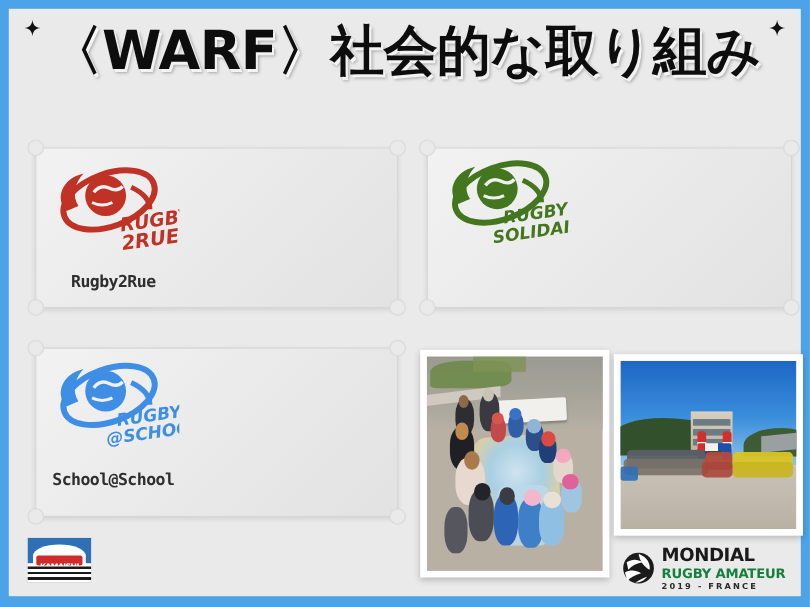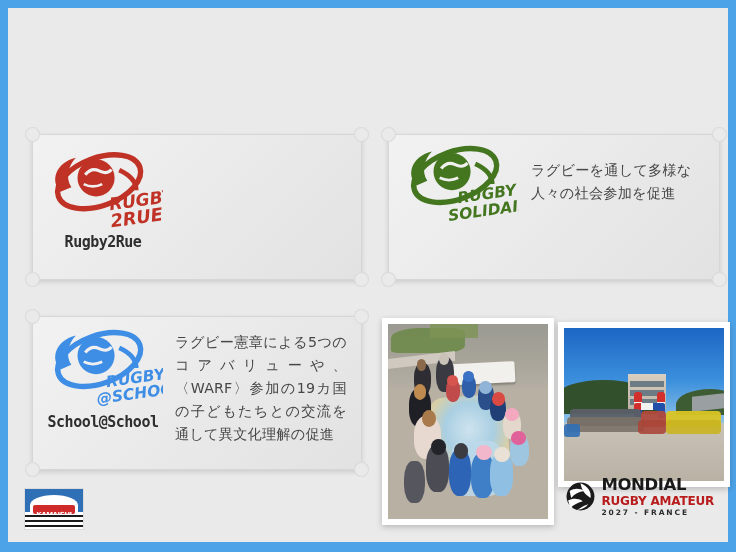--- a/index.html
+++ b/index.html
@@ -72,21 +72,21 @@
     display:flex;align-items:flex-start;
   }
   .logo-col{
     width:140px;flex:0 0 140px;
     display:flex;flex-direction:column;
     align-items:center;justify-content:flex-start;
     padding-top:12px;
   }
   .logo-mark{width:120px;height:85px;display:block;}
   .logo-name{
-    margin-top:1px;
+    margin-top:15px;
     font-size:15px;font-weight:700;
     color:#2e2e2e;
     font-family:"DejaVu Sans Mono","Liberation Mono",monospace;
     letter-spacing:-0.5px;
     white-space:nowrap;
   }
   .desc{
     flex:1;
     padding:14px 14px 10px 2px;
     font-size:14.2px;
@@ -166,38 +166,51 @@
     background:#fff;border-radius:50% 50% 0 0;}
   .km-red{position:absolute;left:14%;top:40%;width:72%;height:22%;background:#cf2b2b;border-radius:2px;}
   .km-text{position:absolute;left:16%;top:41%;width:68%;height:20%;
     color:#fff;font-size:7px;font-weight:700;text-align:center;line-height:20px;
     font-family:"DejaVu Sans","Liberation Sans",sans-serif;letter-spacing:-.5px;}
   .km-wave{position:absolute;left:0;bottom:0;width:100%;height:36%;
     background:repeating-linear-gradient(180deg,#1b1b1b 0 2px,#fff 2px 5px);}
   .km-mark{position:absolute;width:8px;height:9px;background:#2f6fb5;top:14%;}
 
   #logo-mondial{
-    position:absolute;right:14px;bottom:26px;
+    position:absolute;right:14px;bottom:6px;
     display:flex;align-items:center;gap:5px;
   }
   .mondial-mark{width:31px;height:31px;flex:0 0 31px;}
   .mondial-text{display:flex;flex-direction:column;line-height:1;}
   .m-l1{font-size:16.5px;font-weight:800;color:#1a1a1a;letter-spacing:-0.4px;
     font-family:"DejaVu Sans","Liberation Sans",sans-serif;}
-  .m-l2{font-size:12px;font-weight:800;color:#b91c1c;letter-spacing:-0.2px;margin-top:1px;
+  .m-l2{font-size:12px;font-weight:800;color:#15803d;letter-spacing:-0.2px;margin-top:1px;
     font-family:"DejaVu Sans","Liberation Sans",sans-serif;}
   .m-l3{font-size:7.5px;font-weight:700;color:#2b2b2b;letter-spacing:1.9px;margin-top:2px;
     font-family:"DejaVu Sans","Liberation Sans",sans-serif;}
 </style>
 </head>
 <body>
 
 <div class="slide">
   <div class="panel">
 
+    <div class="header">
+      <span class="sparkle left">
+        <svg viewBox="0 0 24 24" aria-hidden="true">
+          <path fill="currentColor" d="M12 0 C13 8 16 11 24 12 C16 13 13 16 12 24 C11 16 8 13 0 12 C8 11 11 8 12 0 Z"></path>
+        </svg>
+      </span>
+      <span class="sparkle right">
+        <svg viewBox="0 0 24 24" aria-hidden="true">
+          <path fill="currentColor" d="M12 0 C13 8 16 11 24 12 C16 13 13 16 12 24 C11 16 8 13 0 12 C8 11 11 8 12 0 Z"></path>
+        </svg>
+      </span>
+      <div class="title">〈WARF〉社会的な取り組み</div>
+    </div>
 
     <div class="card" id="card-rugby2rue">
       <span class="notch tl"></span>
       <span class="notch tr"></span>
       <span class="notch bl"></span>
       <span class="notch br"></span>
       <div class="card-inner">
         <div class="logo-col">
           <svg class="logo-mark" viewBox="0 0 150 110">
             <g fill="none" stroke="#bf3225" stroke-width="7" stroke-linecap="round">
@@ -229,21 +242,20 @@
             </g>
             <path d="M20 55 C6 41 14 17 40 11 C30 21 26 37 34 49 Z" fill="#44761f"></path>
             <circle cx="66" cy="37" r="24" fill="#44761f"></circle>
             <path d="M52 33 q8 -10 18 -5 q10 5 16 -2" stroke="#f0f0f0" stroke-width="4" fill="none"></path>
             <path d="M50 45 q12 6 24 0" stroke="#f0f0f0" stroke-width="3.5" fill="none"></path>
             <path d="M96 27 q22 10 22 26" stroke="#44761f" stroke-width="6" fill="none"></path>
             <text x="74" y="78" font-family="DejaVu Sans, sans-serif" font-size="20" font-style="italic" font-weight="700" fill="#44761f" transform="rotate(-8 74 78)">RUGBY</text>
             <text x="62" y="101" font-family="DejaVu Sans, sans-serif" font-size="20" font-style="italic" font-weight="700" fill="#44761f" transform="rotate(-8 62 101)">SOLIDAIRE</text>
           </svg>
         </div>
-        <div class="desc">ラグビーを通して多様な人々の社会参加を促進</div>
       </div>
     </div>
 
     <div class="card" id="card-school">
       <span class="notch tl"></span>
       <span class="notch tr"></span>
       <span class="notch bl"></span>
       <span class="notch br"></span>
       <div class="card-inner">
         <div class="logo-col">
@@ -254,21 +266,20 @@
             <path d="M20 55 C6 41 14 17 40 11 C30 21 26 37 34 49 Z" fill="#3f8ee6"></path>
             <circle cx="66" cy="37" r="24" fill="#3f8ee6"></circle>
             <path d="M52 33 q8 -10 18 -5 q10 5 16 -2" stroke="#f0f0f0" stroke-width="4" fill="none"></path>
             <path d="M50 45 q12 6 24 0" stroke="#f0f0f0" stroke-width="3.5" fill="none"></path>
             <path d="M96 27 q22 10 22 26" stroke="#3f8ee6" stroke-width="6" fill="none"></path>
             <text x="80" y="78" font-family="DejaVu Sans, sans-serif" font-size="20" font-style="italic" font-weight="700" fill="#3f8ee6" transform="rotate(-8 80 78)">RUGBY</text>
             <text x="68" y="100" font-family="DejaVu Sans, sans-serif" font-size="20" font-style="italic" font-weight="700" fill="#3f8ee6" transform="rotate(-8 68 100)">@SCHOOL</text>
           </svg>
           <div class="logo-name">School@School</div>
         </div>
-        <div class="desc justify">ラグビー憲章による5つのコアバリューや、〈WARF〉参加の19カ国の子どもたちとの交流を通して異文化理解の促進</div>
       </div>
     </div>
 
     <div class="photo" id="photo-workshop">
       <div class="ph-img">
         <div class="wk-ground"></div>
         <div class="wk-road"></div>
         <div class="wk-grass"></div>
         <div class="wk-grass2"></div>
         <div class="wk-kerb"></div>
@@ -350,18 +361,18 @@
       <svg class="mondial-mark" viewBox="0 0 40 40">
         <circle cx="20" cy="20" r="18" fill="#1b1b1b"></circle>
         <path d="M20 3 C30 7 34 14 33 22 C27 18 22 14 20 3 Z" fill="#fff"></path>
         <path d="M6 13 C12 9 19 9 25 13 C18 14 12 17 8 22 Z" fill="#fff"></path>
         <path d="M4 25 C10 22 17 22 23 26 C16 28 10 31 7 35 Z" fill="#fff"></path>
         <path d="M30 30 C27 34 22 37 16 37 C22 33 27 31 30 30 Z" fill="#fff"></path>
       </svg>
       <span class="mondial-text">
         <span class="m-l1">MONDIAL</span>
         <span class="m-l2">RUGBY AMATEUR</span>
-        <span class="m-l3">2027 - FRANCE</span>
+        <span class="m-l3">2019 - FRANCE</span>
       </span>
     </div>
 
   </div>
 </div>
 
 </body></html>

